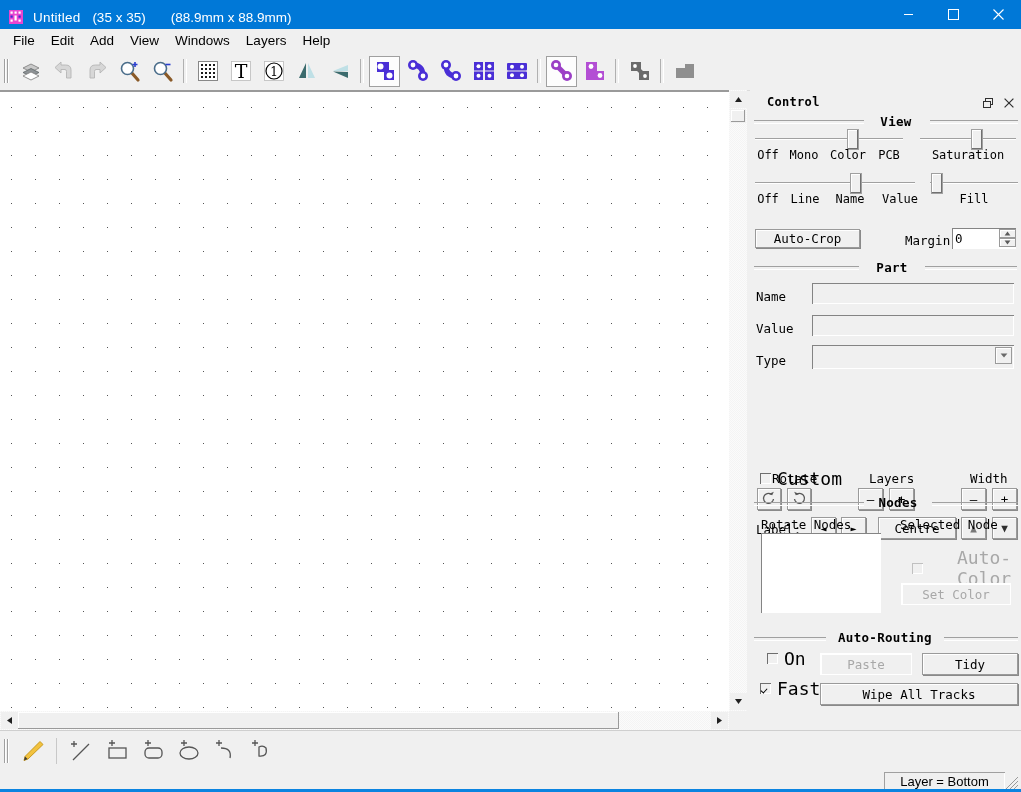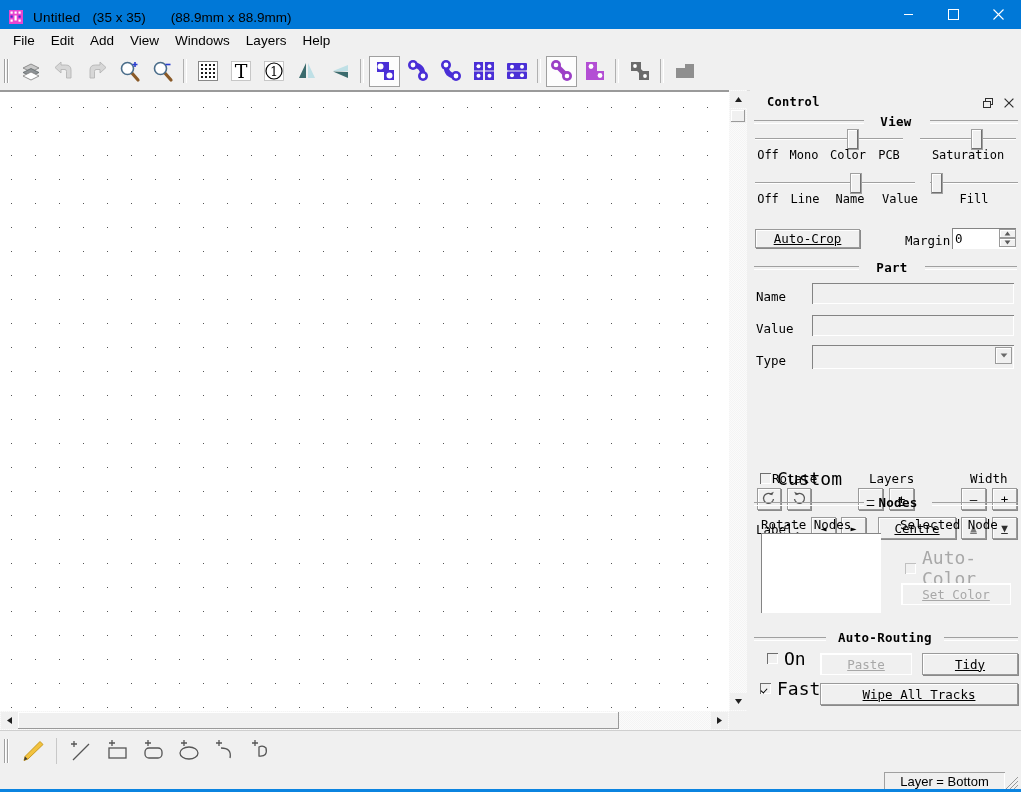--- a/index.html
+++ b/index.html
@@ -11,21 +11,21 @@
     color:#000;
     overflow:hidden;
     position:relative;
     -webkit-font-smoothing:none;
   }
   .app{position:absolute;left:0;top:0;width:1021px;height:792px;}
 
   
   .titlebar{
     position:absolute;left:0;top:0;width:1021px;height:34px;
-    background:#0078d7;color:#000000;
+    background:#0078d7;color:#ffffff;
     font-family:"Liberation Sans", sans-serif;font-size:13.5px;
     display:flex;align-items:center;
   }
   .title-icon{width:16px;height:16px;margin-left:8px;margin-right:9px;position:relative;flex:none;}
   .title-text{font-size:13.5px;letter-spacing:.2px;}
   .title-dims{margin-left:12px;font-size:13.5px;}
   .title-mm{margin-left:25px;font-size:13.5px;}
   .win-ctrls{position:absolute;right:0;top:0;height:29px;display:flex;}
   .win-btn{width:45px;height:29px;display:flex;align-items:center;justify-content:center;}
   .win-btn svg{display:block;}
@@ -123,21 +123,21 @@
 
   .lbl{position:absolute;font-size:12.5px;white-space:nowrap;}
   .field{position:absolute;background:#f0f0f0;
      box-shadow:inset 1px 1px 0 #848484, inset -1px -1px 0 #ffffff;
      box-sizing:border-box;font-size:12.5px;border:none;outline:none;
      font-family:"DejaVu Sans Mono",monospace;padding:0 3px;}
   .field.white{background:#ffffff;}
   .btn{position:absolute;background:#f0f0f0;border:1px solid #9a9a9a;
      box-shadow:inset 1px 1px 0 #ffffff, 1px 1px 0 #8a8a8a;
      box-sizing:border-box;font-size:12.5px;font-family:"DejaVu Sans Mono",monospace;
-     display:flex;align-items:center;justify-content:center;color:#000;cursor:default;text-decoration:underline;}
+     display:flex;align-items:center;justify-content:center;color:#000;cursor:default;}
   .btn.disabled{color:#a8a8a8;box-shadow:inset 1px 1px 0 #ffffff;border:1px solid #ffffff;
      background:#f0f0f0;}
   .combo{position:absolute;background:#f0f0f0;
      box-shadow:inset 1px 1px 0 #848484, inset -1px -1px 0 #ffffff;box-sizing:border-box;}
   .combo-arrow{position:absolute;right:2px;top:2px;width:17px;height:17px;background:#f0f0f0;
      border:1px solid #9a9a9a;box-shadow:inset 1px 1px 0 #ffffff;
      display:flex;align-items:center;justify-content:center;box-sizing:border-box;}
   .spin{position:absolute;width:17px;height:9px;background:#f0f0f0;border:1px solid #9a9a9a;
      box-shadow:inset 1px 1px 0 #ffffff;display:flex;align-items:center;justify-content:center;
      box-sizing:border-box;}
@@ -555,21 +555,21 @@
     </div>
 
     <div class="grp-line" style="left:4px;top:412px;width:110px;"></div>
     <div class="grp-label" style="left:117px;top:405px;width:62px;">Nodes</div>
     <div class="grp-line" style="left:182px;top:412px;width:86px;"></div>
 
     <div class="lbl" style="left:11px;top:427px;">Rotate Nodes</div>
     <div class="listbox" style="left:11px;top:443px;width:120px;height:80px;"></div>
 
     <div class="lbl" style="left:150px;top:427px;">Selected Node</div>
-    <div class="chk disabled" style="left:155px;top:457px;">
+    <div class="chk disabled" style="left:162px;top:457px;gap:28px;">
       <span class="box"></span>
       <span>Auto-Color</span>
     </div>
     <div class="btn disabled" style="left:151px;top:493px;width:110px;height:22px;">Set Color</div>
 
     <div class="grp-line" style="left:4px;top:547px;width:72px;"></div>
     <div class="grp-label" style="left:80px;top:540px;width:110px;">Auto-Routing</div>
     <div class="grp-line" style="left:194px;top:547px;width:74px;"></div>
 
     <div class="chk" style="left:10px;top:558px;margin-left:7px;">

